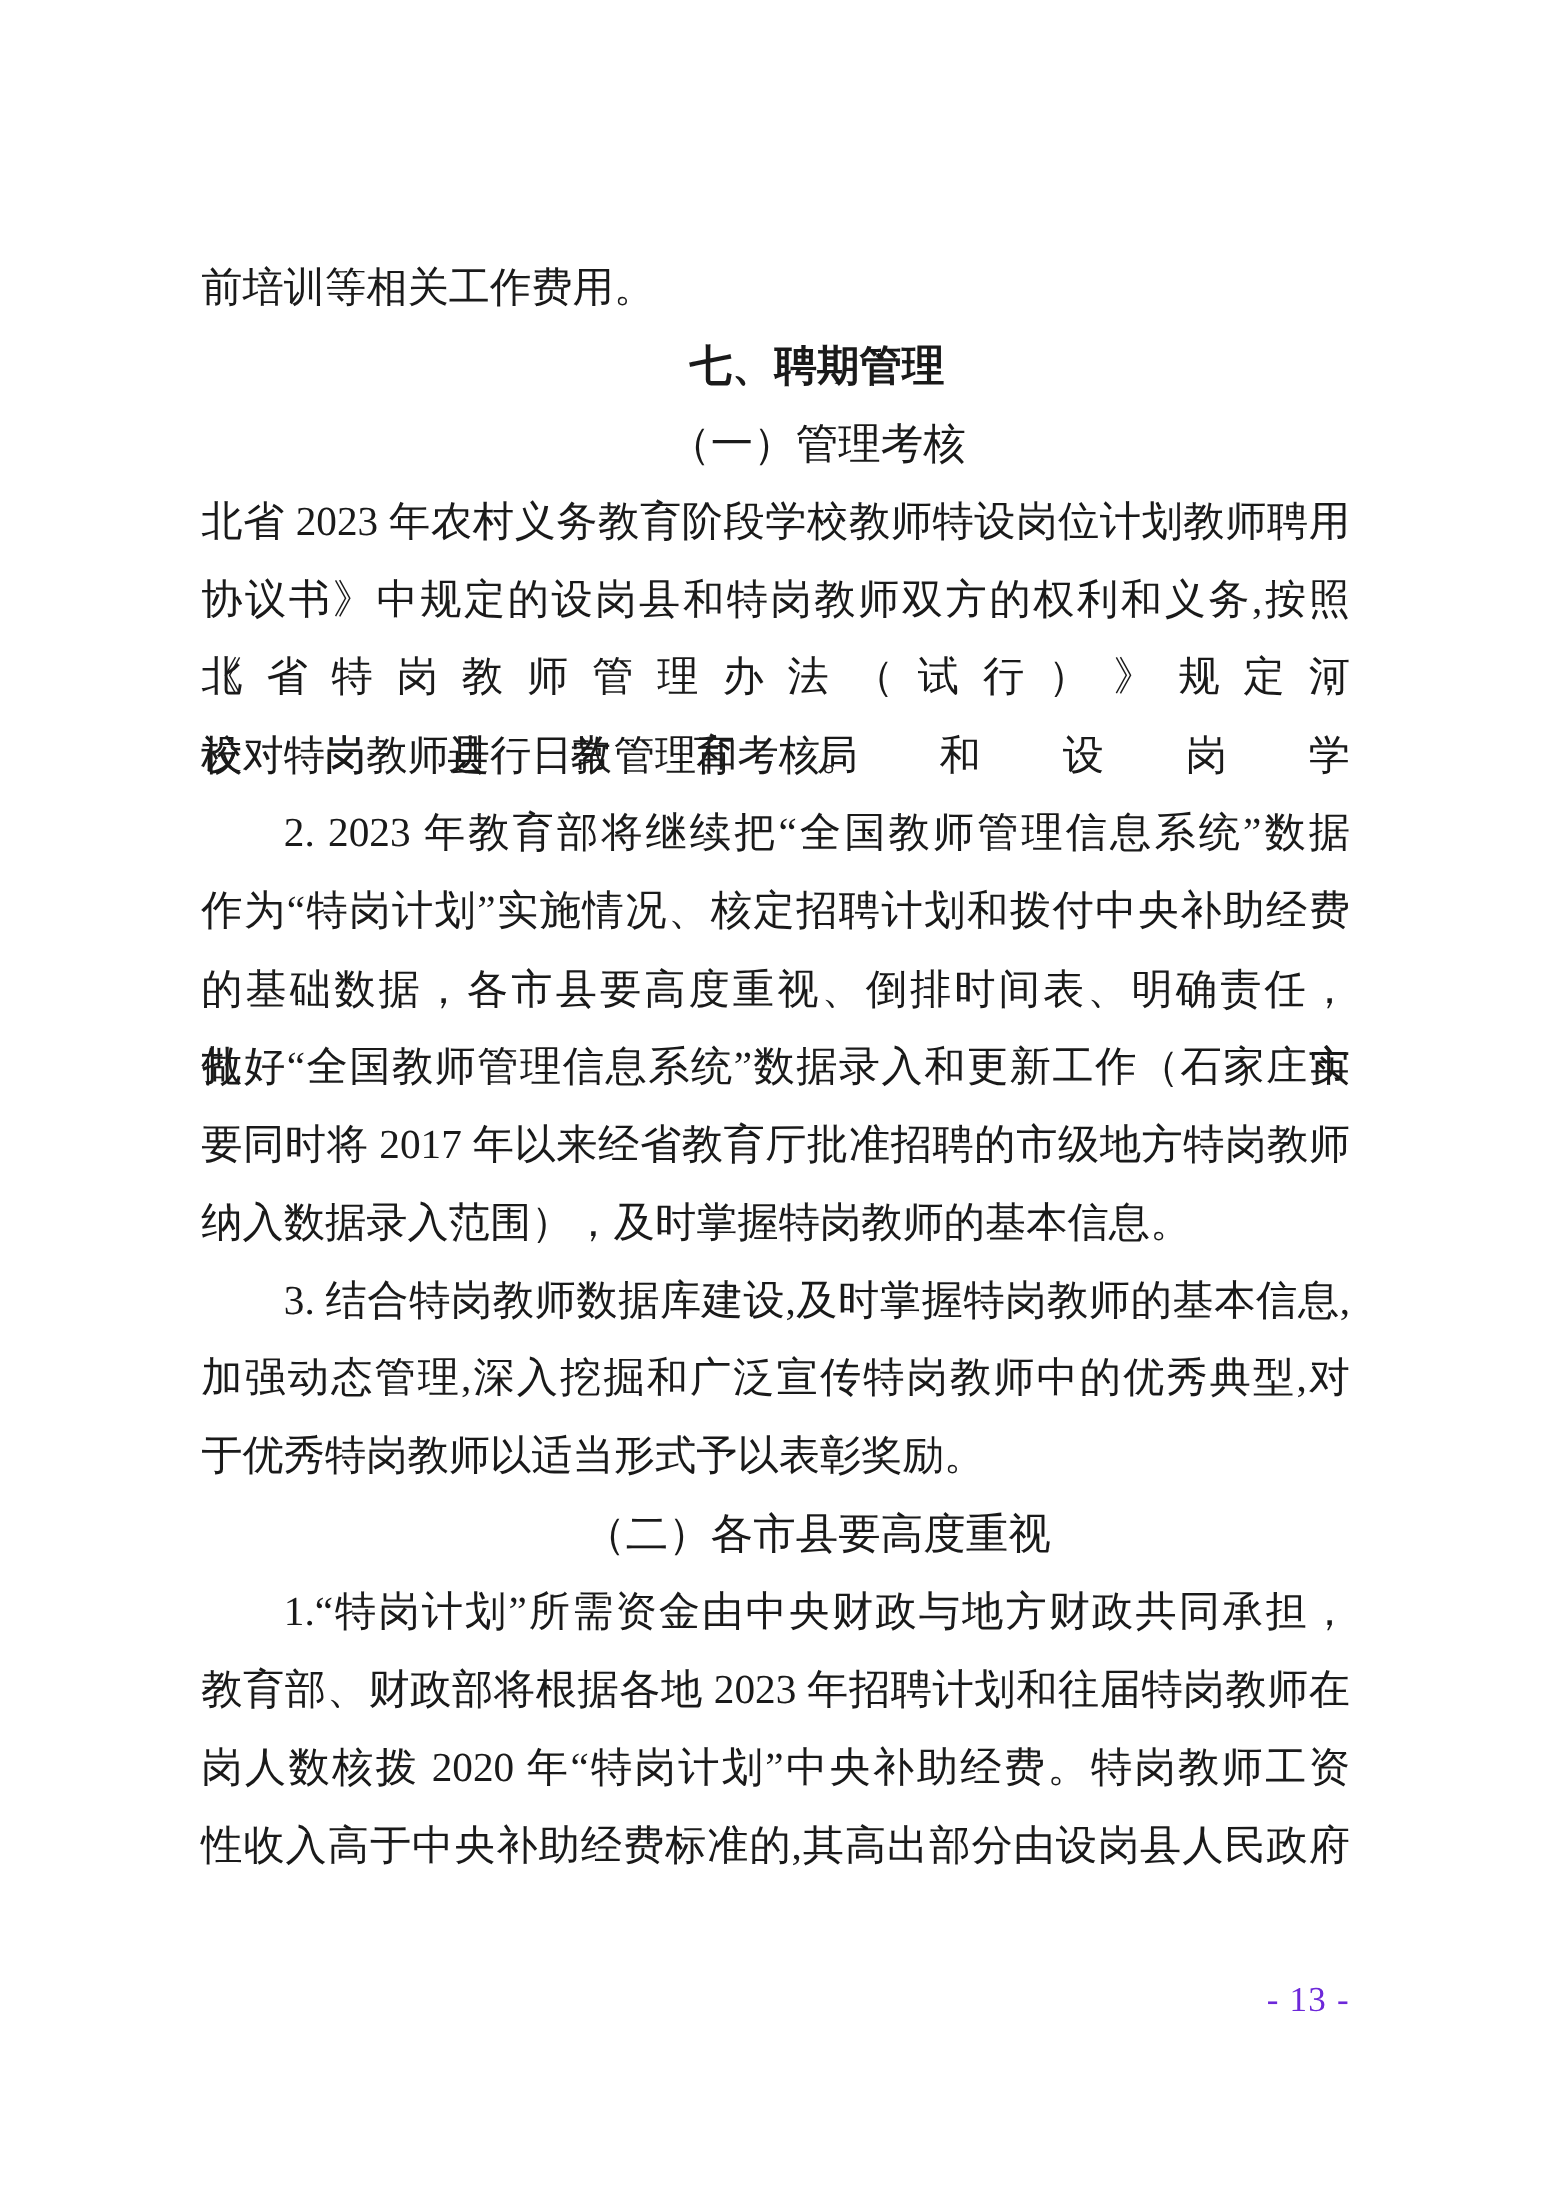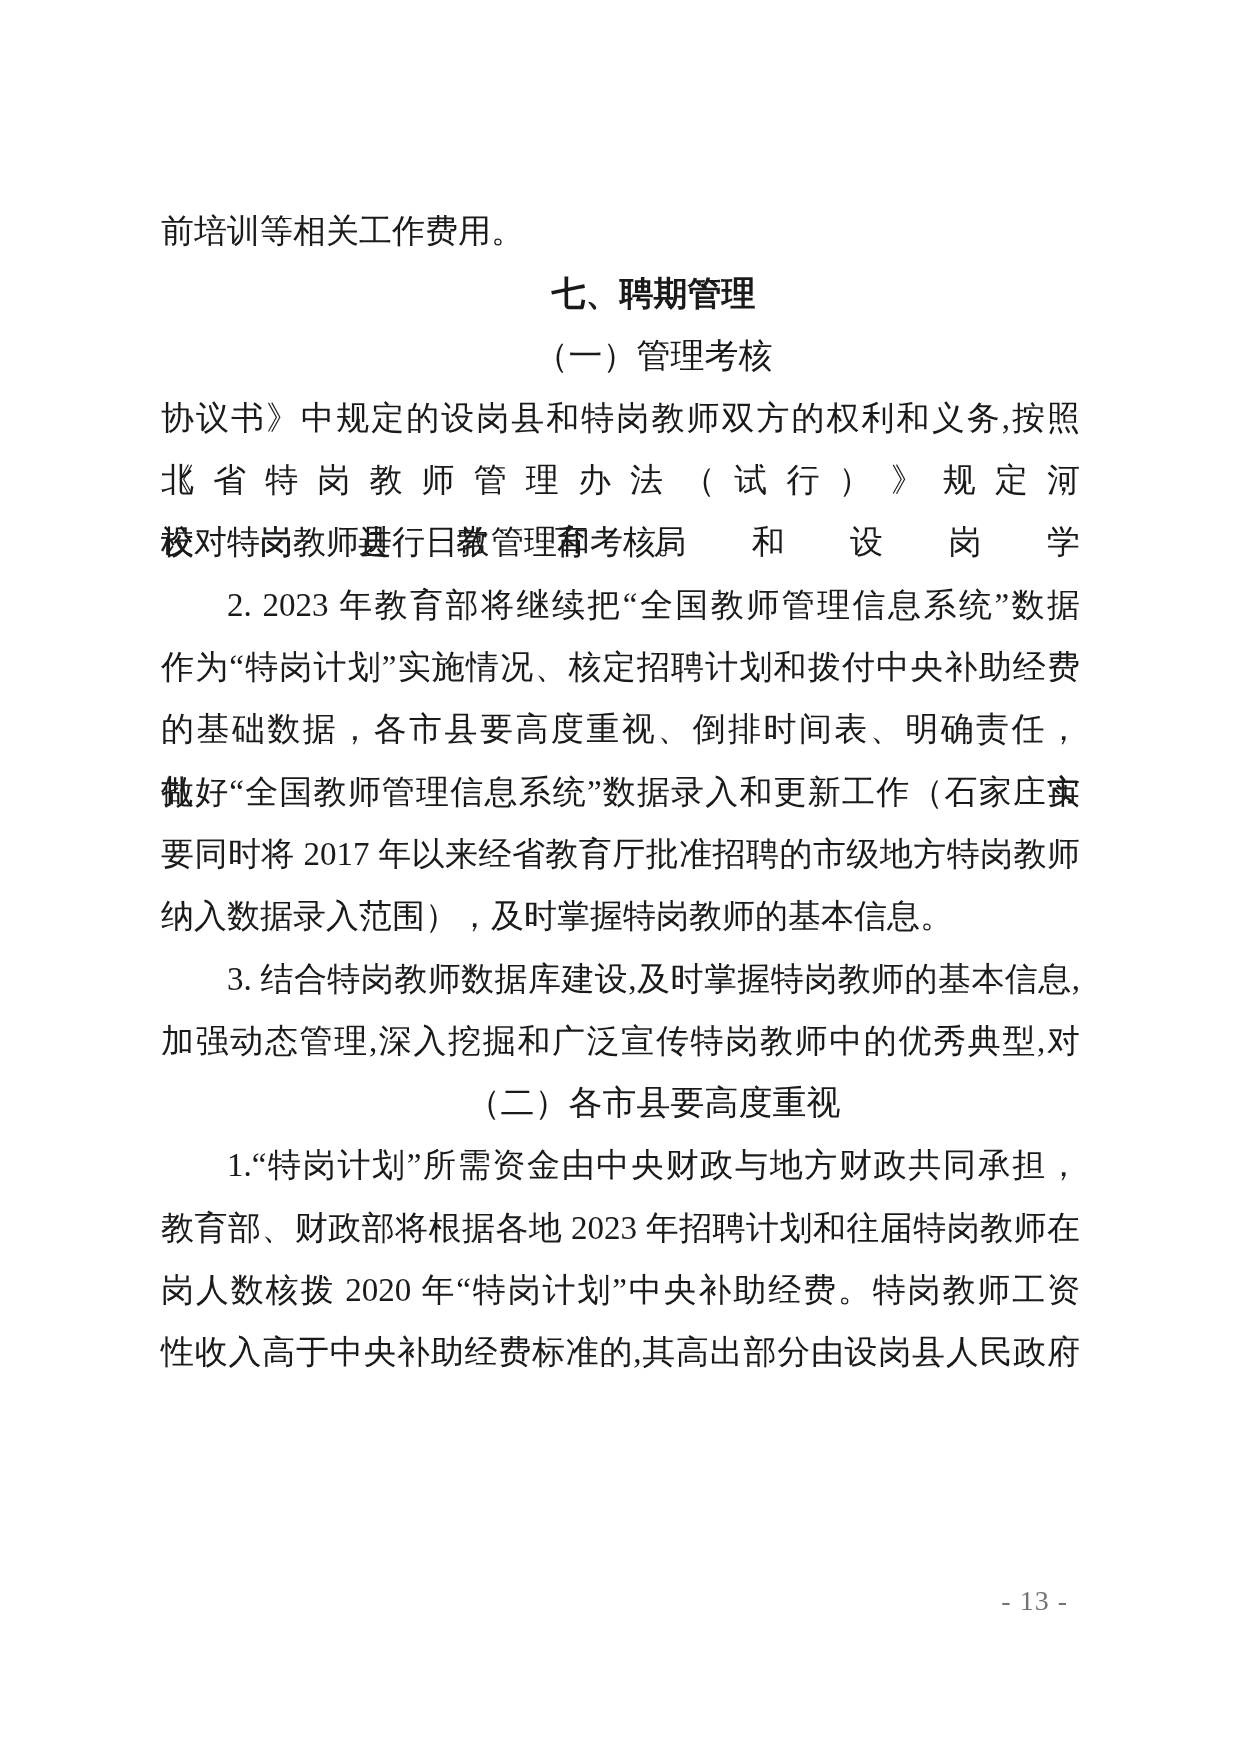--- a/index.html
+++ b/index.html
@@ -44,47 +44,49 @@
     font-family: "Liberation Sans", "DejaVu Sans", sans-serif;
     font-weight: 700;
     font-size: 34px;
   }
   .ln.h2 {
     font-size: 34px;
     font-weight: 500;
   }
   .pagenum {
     position: absolute;
-    right: 173px;
+    right: 161px;
     top: 1584px;
     font-size: 28px;
     line-height: 34px;
     letter-spacing: 1px;
-    color: #737373;
+    color: #6d28d9;
   }
 </style>
 </head>
 <body style="background: rgb(255, 255, 255); color: rgb(26, 26, 26);">
 
 <div class="page">
   <div class="textblock">
     <p class="ln">前培训等相关工作费用。</p>
     <p class="ln indent h1">七、聘期管理</p>
     <p class="ln indent h2">（一）管理考核</p>
+    <p class="ln fill">北省 2023 年农村义务教育阶段学校教师特设岗位计划教师聘用</p>
     <p class="ln fill">协议书》中规定的设岗县和特岗教师双方的权利和义务,按照《河</p>
     <p class="ln fill">北省特岗教师管理办法（试行）》规定，设岗县教育局和设岗学</p>
     <p class="ln">校对特岗教师进行日常管理和考核。</p>
     <p class="ln indent fill">2. 2023 年教育部将继续把“全国教师管理信息系统”数据</p>
     <p class="ln fill">作为“特岗计划”实施情况、核定招聘计划和拨付中央补助经费</p>
     <p class="ln fill">的基础数据，各市县要高度重视、倒排时间表、明确责任，扎实</p>
     <p class="ln fill">做好“全国教师管理信息系统”数据录入和更新工作（石家庄市</p>
     <p class="ln fill">要同时将 2017 年以来经省教育厅批准招聘的市级地方特岗教师</p>
     <p class="ln">纳入数据录入范围），及时掌握特岗教师的基本信息。</p>
     <p class="ln indent fill">3. 结合特岗教师数据库建设,及时掌握特岗教师的基本信息,</p>
     <p class="ln fill">加强动态管理,深入挖掘和广泛宣传特岗教师中的优秀典型,对</p>
+    <p class="ln">于优秀特岗教师以适当形式予以表彰奖励。</p>
     <p class="ln indent h2">（二）各市县要高度重视</p>
     <p class="ln indent fill">1.“特岗计划”所需资金由中央财政与地方财政共同承担，</p>
     <p class="ln fill">教育部、财政部将根据各地 2023 年招聘计划和往届特岗教师在</p>
     <p class="ln fill">岗人数核拨 2020 年“特岗计划”中央补助经费。特岗教师工资</p>
     <p class="ln fill">性收入高于中央补助经费标准的,其高出部分由设岗县人民政府</p>
   </div>
   <div class="pagenum">- 13 -</div>
 </div>
 
 </body></html>

